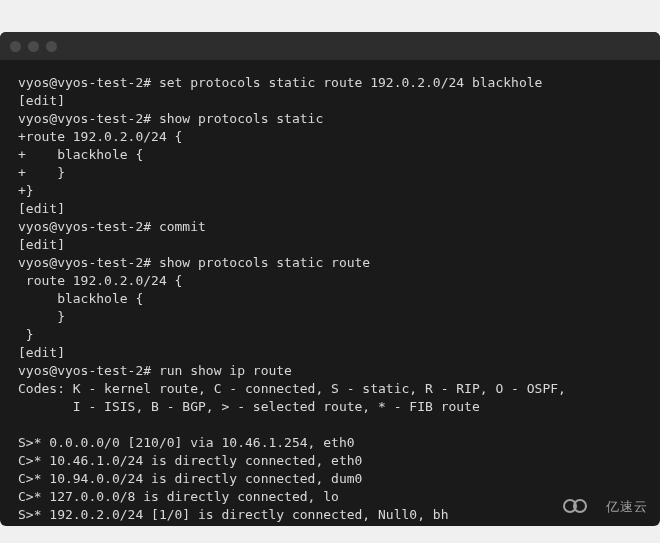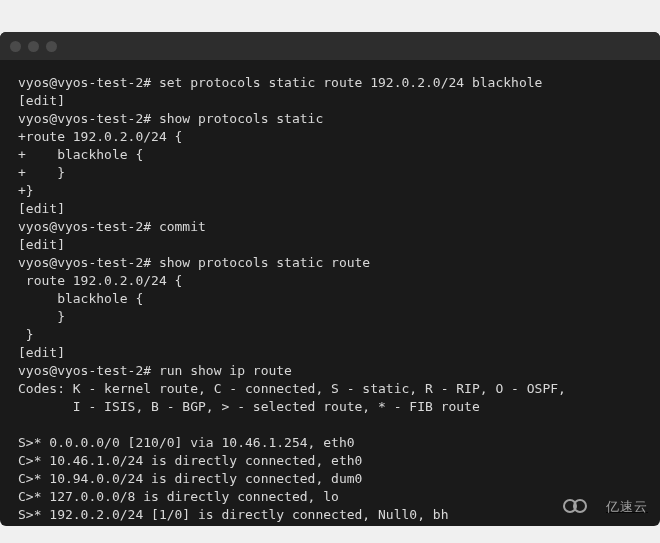--- a/index.html
+++ b/index.html
@@ -50,21 +50,20 @@
       min-height: 18px;
     }
     .watermark {
       position: absolute;
       right: 12px;
       bottom: 10px;
       display: flex;
       align-items: center;
       gap: 15px;
       opacity: 0.75;
-      text-decoration: underline;
     }
     .watermark-circles {
       width: 28px;
       height: 18px;
       position: relative;
     }
     .watermark-circles span {
       position: absolute;
       width: 14px;
       height: 14px;

